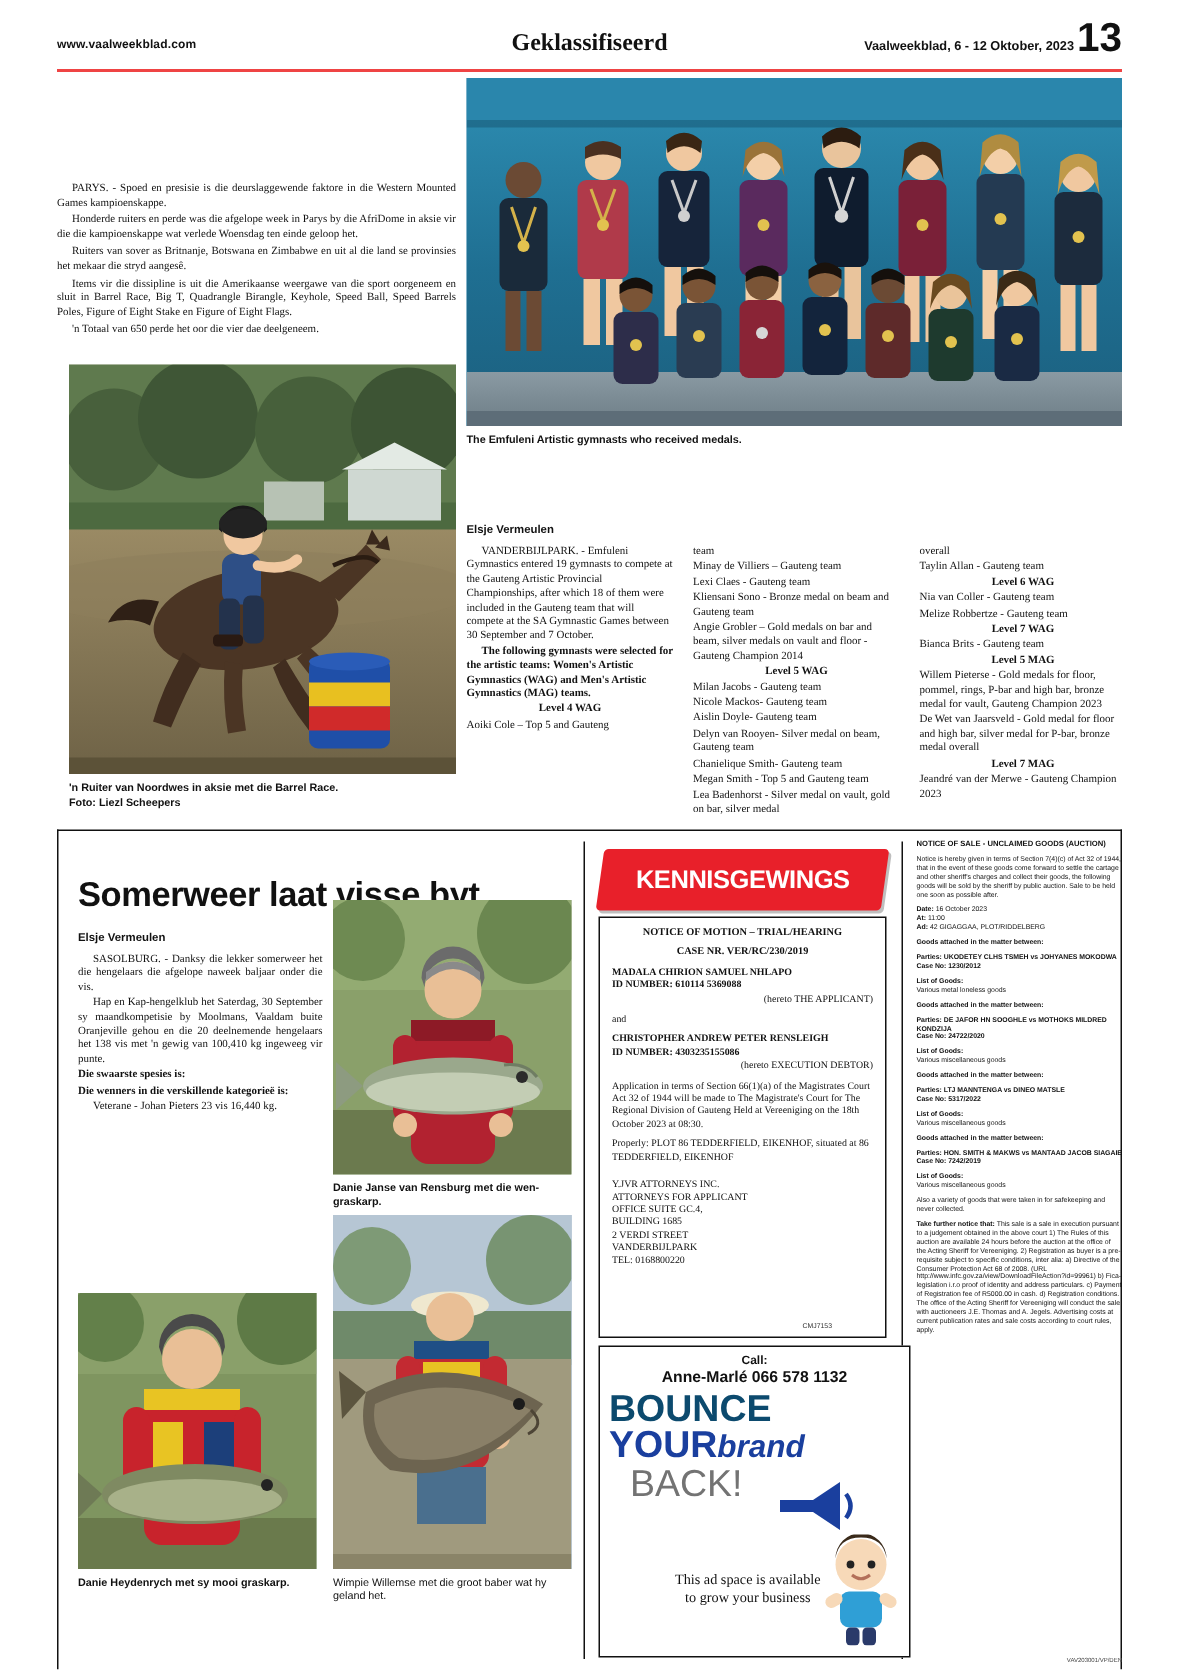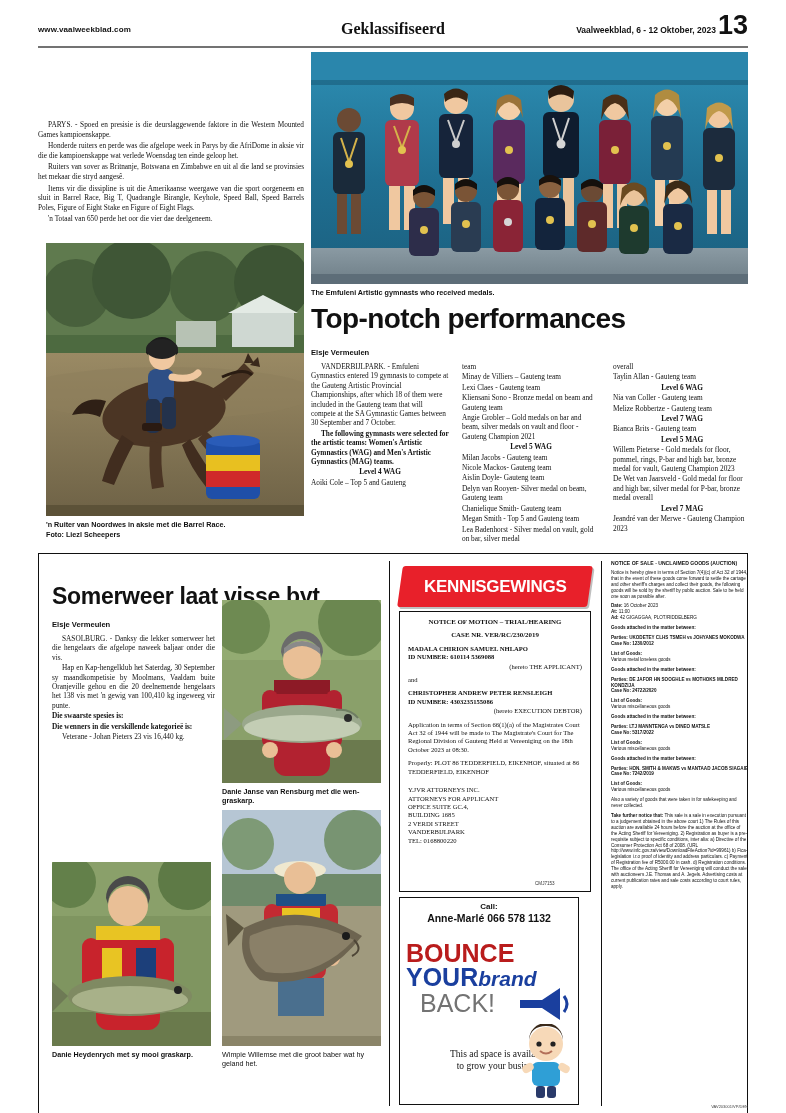--- a/index.html
+++ b/index.html
@@ -10,21 +10,21 @@
     font-family: "Liberation Serif", serif;
     color: #111;
     position: relative;
     overflow: hidden;
   }
   .page { position:relative; width:786px; height:1113px; padding: 0; }
 
   
   .masthead {
     position:absolute; left:38px; top:22px; width:710px; height:26px;
-    border-bottom: 2px solid #737373;
+    border-bottom: 2px solid #ef4444;
     display:flex; align-items:flex-start; justify-content:space-between;
   }
   .mast-left {
     font-family: "Liberation Sans", sans-serif;
     font-size: 8px; font-weight:700; color:#111; letter-spacing:0.1px;
     padding-top:3px;
   }
   .mast-center {
     font-family:"Liberation Serif", serif;
     font-size:16px; font-weight:700; color:#111;
@@ -177,34 +177,34 @@
   .legal-box .ttl { text-align:center; font-weight:700; font-size:6.9px; }
   .legal-box p { margin:0 0 5px 0; }
   .legal-box .b { font-weight:700; }
   .legal-ref {
     position:absolute; left:535px; top:881px;
     font-size:4.6px; color:#333; font-family:"Liberation Sans", sans-serif;
   }
 
   
   .ad-box {
-    position:absolute; left:399px; top:897px; width:180px; height:208px;
+    position:absolute; left:399px; top:897px; width:208px; height:208px;
     border:1px solid #111; background:#fff; overflow:hidden;
   }
   .ad-call {
     text-align:center; font-family:"Liberation Sans", sans-serif;
     font-size:8px; font-weight:700; color:#111; margin-top:4px;
   }
   .ad-phone {
     text-align:center; font-family:"Liberation Sans", sans-serif;
     font-size:10.5px; font-weight:700; color:#111; margin-top:1px;
   }
   .ad-bounce {
     font-family:"Liberation Sans", sans-serif; font-weight:700;
-    font-size:25px; color:#b91c1c; line-height:24px; margin-left:6px; margin-top:17px;
+    font-size:25px; color:#0c4a6e; line-height:24px; margin-left:6px; margin-top:3px;
   }
   .ad-your {
     font-family:"Liberation Sans", sans-serif; font-weight:700;
     font-size:25px; color:#1a3f9e; line-height:24px; margin-left:6px;
   }
   .ad-your em { font-style:italic; font-weight:700; font-size:21px; }
   .ad-back {
     font-family:"Liberation Sans", sans-serif; font-weight:400;
     font-size:25px; color:#737373; line-height:24px; margin-left:20px;
   }
@@ -448,35 +448,34 @@
         <ellipse cx="27" cy="2" rx="27" ry="6" fill="#2a5cb8"></ellipse>
       </g>
       <rect y="262" width="258" height="11" fill="#5c5238"></rect>
     </svg>
   </div>
   <div class="cap-rider">
     <span>'n Ruiter van Noordwes in aksie met die Barrel Race.</span><br>
     <span>Foto: Liezl Scheepers</span>
   </div>
 
-  <div class="headline2">Top-notch performances</div>
   <div class="byline2">Elsje Vermeulen</div>
   <div class="gymcols">
     <div class="gymcol">
       <p class="ind">VANDERBIJLPARK. - Emfuleni Gymnastics entered 19 gymnasts to compete at the Gauteng Artistic Provincial Championships, after which 18 of them were included in the Gauteng team that will compete at the SA Gymnastic Games between 30 September and 7 October.</p>
       <p class="ind b">The following gymnasts were selected for the artistic teams: Women's Artistic Gymnastics (WAG) and Men's Artistic Gymnastics (MAG) teams.</p>
       <p class="b center">Level 4 WAG</p>
       <p>Aoiki Cole – Top 5 and Gauteng</p>
     </div>
     <div class="gymcol">
       <p>team</p>
       <p>Minay de Villiers – Gauteng team</p>
       <p>Lexi Claes - Gauteng team</p>
       <p>Kliensani Sono - Bronze medal on beam and Gauteng team</p>
-      <p>Angie Grobler – Gold medals on bar and beam, silver medals on vault and floor - Gauteng Champion 2021</p>
+      <p>Angie Grobler – Gold medals on bar and beam, silver medals on vault and floor - Gauteng Champion 2014</p>
       <p class="b center">Level 5 WAG</p>
       <p>Milan Jacobs - Gauteng team</p>
       <p>Nicole Mackos- Gauteng team</p>
       <p>Aislin Doyle- Gauteng team</p>
       <p>Delyn van Rooyen- Silver medal on beam, Gauteng team</p>
       <p>Chanielique Smith- Gauteng team</p>
       <p>Megan Smith - Top 5 and Gauteng team</p>
       <p>Lea Badenhorst - Silver medal on vault, gold on bar, silver medal</p>
     </div>
     <div class="gymcol">

